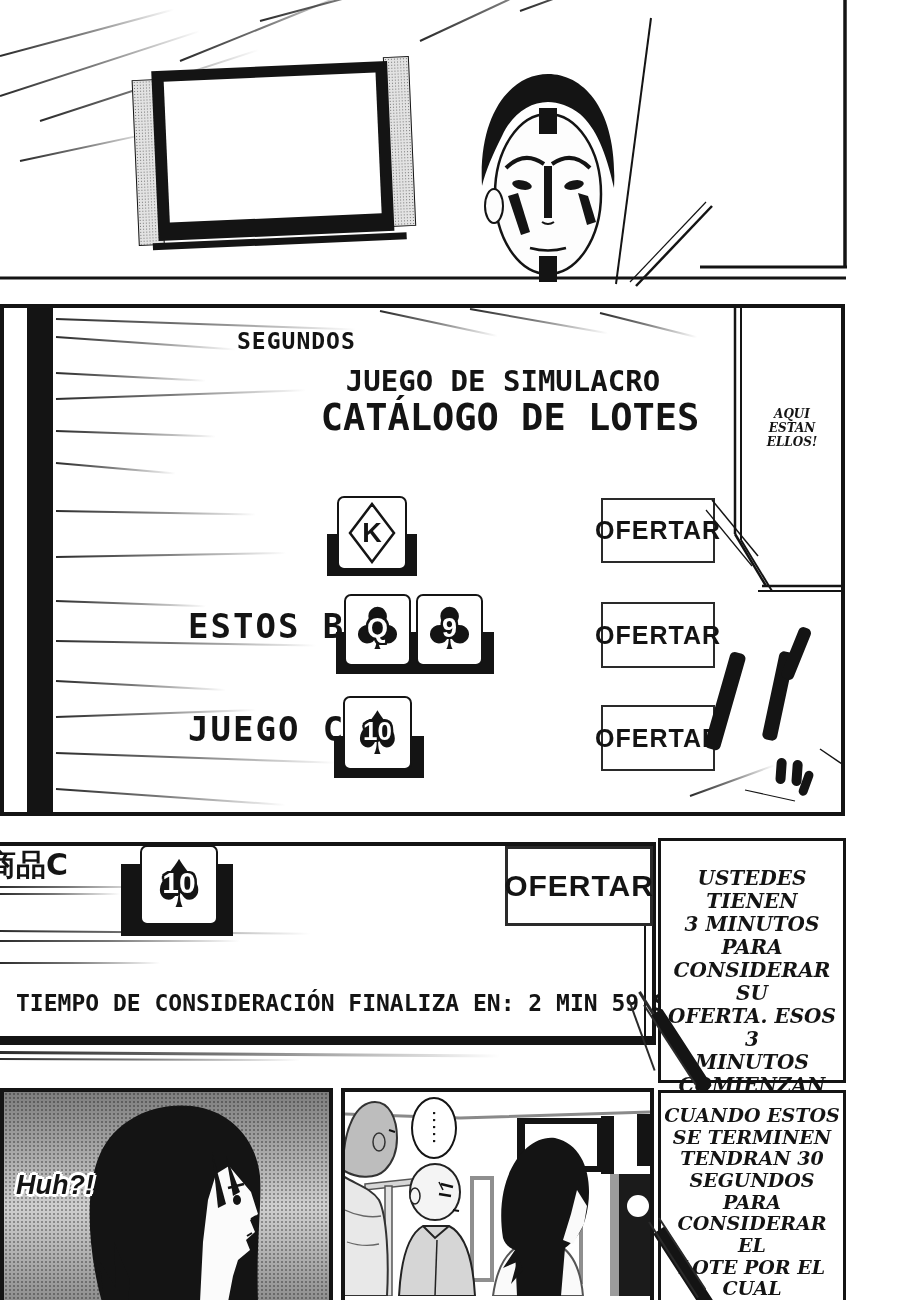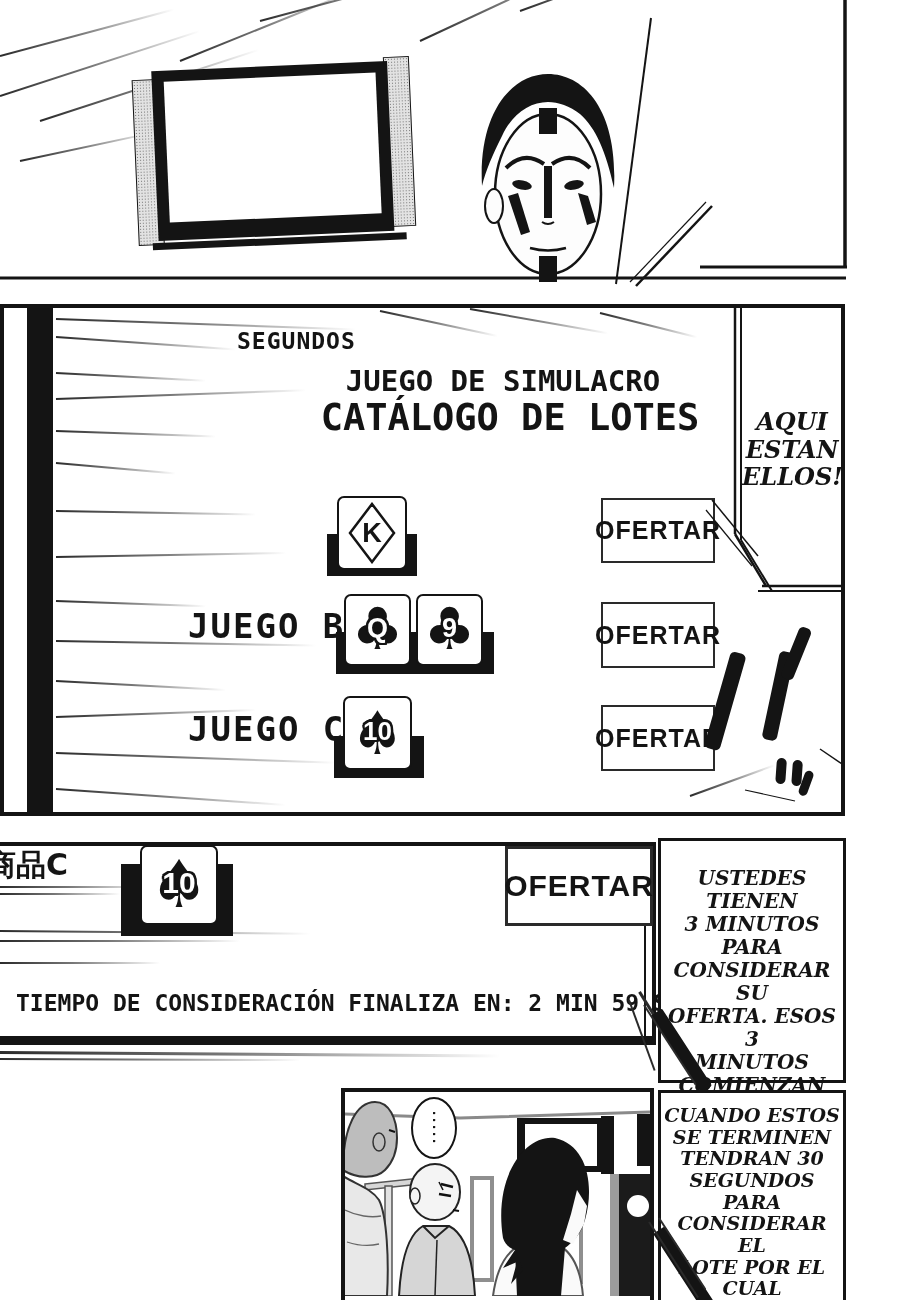--- a/index.html
+++ b/index.html
@@ -123,21 +123,21 @@
 
   <div class="tray" style="left:327px;top:534px;width:90px;height:42px"></div>
   <div class="card" style="left:337px;top:496px;width:70px;height:74px">
     <svg width="52" height="62" viewBox="0 0 52 62">
       <polygon points="26,2 48,31 26,60 4,31" fill="#fff" stroke="#141414" stroke-width="2.5"></polygon>
     </svg>
     <span class="rankdark" style="font-size:27px">K</span>
   </div>
   <div class="btn" style="left:601px;top:498px;width:114px;height:65px;font-size:25px">OFERTAR</div>
 
-  <div class="abs mono" style="left:188px;top:606px;font-size:34px;letter-spacing:2px">JUEGO B</div>
+  <div class="abs mono" style="left:188px;top:606px;font-size:34px;letter-spacing:2px">ESTOS B</div>
   <div class="tray" style="left:336px;top:632px;width:158px;height:42px"></div>
   <div class="card" style="left:344px;top:594px;width:67px;height:72px">
     <span class="suitglyph" style="font-size:58px">♣</span>
     <span class="rankwhite" style="font-size:27px">Q</span>
   </div>
   <div class="card" style="left:416px;top:594px;width:67px;height:72px">
     <span class="suitglyph" style="font-size:58px">♣</span>
     <span class="rankwhite" style="font-size:27px">9</span>
   </div>
   <div class="btn" style="left:601px;top:602px;width:114px;height:66px;font-size:25px">OFERTAR</div>
@@ -156,21 +156,21 @@
     <line x1="735" y1="230" x2="766" y2="282" stroke="#141414" stroke-width="2.5"></line>
     <line x1="741" y1="236" x2="772" y2="287" stroke="#141414" stroke-width="2"></line>
     <line x1="762" y1="282" x2="845" y2="282" stroke="#141414" stroke-width="2.5"></line>
     <line x1="758" y1="287" x2="845" y2="287" stroke="#141414" stroke-width="2"></line>
     <line x1="712" y1="196" x2="758" y2="252" stroke="#141414" stroke-width="1.5"></line>
     <line x1="706" y1="206" x2="752" y2="262" stroke="#141414" stroke-width="1.2"></line>
     <line x1="820" y1="445" x2="845" y2="462" stroke="#141414" stroke-width="1.5"></line>
     <line x1="745" y1="486" x2="795" y2="497" stroke="#141414" stroke-width="1.2"></line>
   </svg>
 
-  <div class="abs speech" style="left:742px;top:408px;width:100px;font-size:24px;line-height:1.15">AQUI
+  <div class="abs speech" style="left:742px;top:408px;width:100px;font-size:12px;line-height:1.15">AQUI
 ESTAN
 ELLOS!</div>
 
   <div>
     <div class="sfxbar" style="left:731px;top:653px;width:16px;height:100px;transform:rotate(16deg)"></div>
     <div class="sfxbar" style="left:780px;top:652px;width:15px;height:90px;transform:rotate(12deg)"></div>
     <div class="sfxbar" style="left:800px;top:628px;width:13px;height:55px;transform:rotate(22deg)"></div>
     <div class="sfxbar" style="left:777px;top:758px;width:10px;height:26px;transform:rotate(4deg)"></div>
     <div class="sfxbar" style="left:793px;top:760px;width:10px;height:26px;transform:rotate(4deg)"></div>
     <div class="sfxbar" style="left:806px;top:771px;width:9px;height:26px;transform:rotate(20deg)"></div>
@@ -209,20 +209,36 @@
 3 MINUTOS PARA
 CONSIDERAR SU
 OFERTA. ESOS 3
 MINUTOS
 COMIENZAN
 AHORA!</div>
   </div>
   <div class="sfxbar" style="left:650px;top:1012px;width:13px;height:92px;transform:rotate(-33deg);border-radius:2px"></div>
   <div class="tline" style="left:643px;top:1005px;width:2px;height:95px;transform:rotate(-33deg)"></div>
 
+  <div class="panelbox" style="left:0;top:1088px;width:333px;height:212px;border-bottom:none;
+       background:linear-gradient(180deg,#7e7e7e 0%,#989898 18%,#b5b5b5 38%,#cfcfcf 55%,#b9b9b9 72%,#8f8f8f 100%);overflow:hidden">
+    <div class="dotshade"></div>
+    <svg class="abs" style="left:0;top:0" width="333" height="210" viewBox="0 0 333 210">
+      <path d="M196 210 L199 170 C206 180 216 186 224 188 L222 210 Z" fill="#e8e8e8"></path>
+      <path d="M98 210 C84 160 80 98 96 62 C112 26 152 10 188 14 C228 19 252 48 256 84 C258 112 252 150 254 210 Z" fill="#141414"></path>
+      <path d="M100 210 L96 170 L112 196 L110 150 L126 188 L124 210 Z" fill="#141414"></path>
+      <path d="M225 74 L247 100 L254 122 L246 128 L251 140 L242 148 L246 158 L234 168 L229 184 L224 210 L196 210 L199 150 L204 108 L212 82 Z" fill="#fbfbfb"></path>
+      <path d="M208 60 L222 112 L214 116 Z" fill="#141414"></path>
+      <path d="M222 64 L236 100 L229 104 Z" fill="#141414"></path>
+      <path d="M224 96 l16 -4" stroke="#141414" stroke-width="2.5" fill="none"></path>
+      <ellipse cx="233" cy="108" rx="4" ry="5" fill="#141414"></ellipse>
+      <path d="M252 124 l-5 3 M248 141 l-5 3" stroke="#141414" stroke-width="2" fill="none"></path>
+    </svg>
+    <div class="abs outlined" style="left:12px;top:78px;font-size:27px">Huh?!</div>
+  </div>
 
   <div class="panelbox" style="left:341px;top:1088px;width:313px;height:212px;border-bottom:none;overflow:hidden">
     <svg class="abs" style="left:0;top:0" width="305" height="204" viewBox="0 0 305 204">
       <path d="M0 22 L115 26 M115 26 L305 20" stroke="#8a8a8a" stroke-width="3" fill="none"></path>
       <rect x="172" y="26" width="96" height="54" fill="#141414"></rect>
       <rect x="180" y="32" width="72" height="42" fill="#fff"></rect>
       <rect x="256" y="24" width="13" height="58" fill="#141414"></rect>
       <rect x="127" y="86" width="20" height="102" fill="#fff" stroke="#8f8f8f" stroke-width="4"></rect>
       <rect x="214" y="90" width="22" height="100" fill="#fff" stroke="#8f8f8f" stroke-width="4"></rect>
       <path d="M20 92 L94 84 L94 90 L20 98 Z" fill="#d7d7d7" stroke="#555" stroke-width="1.5"></path>

